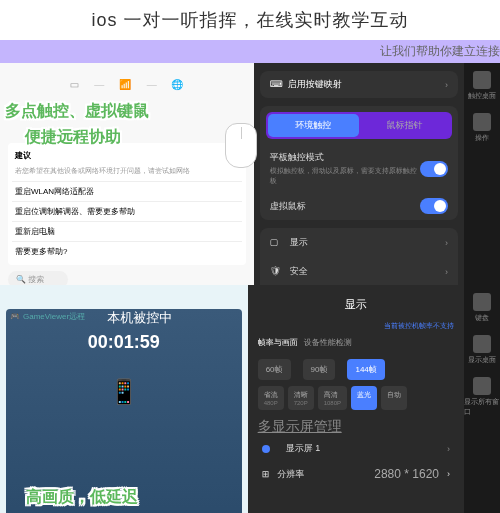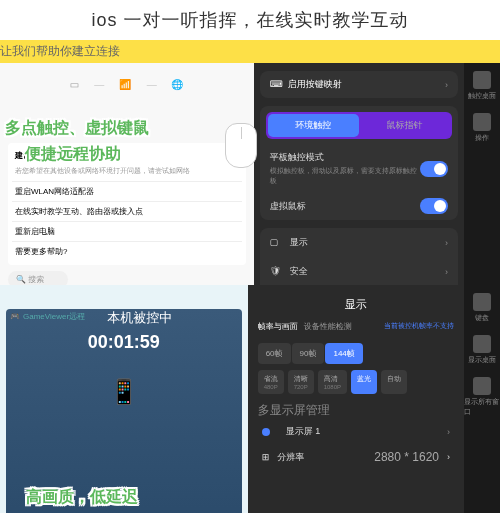--- a/index.html
+++ b/index.html
@@ -17,25 +17,25 @@
     }
     .main-title {
       text-align: center;
       font-size: 18px;
       padding: 8px 5px;
       color: #333;
       background: #fff;
       letter-spacing: 1px;
     }
     .subtitle {
-      text-align: left;
+      text-align: right;
       font-size: 12px;
       color: #666;
       padding: 3px 0;
-      background: #fde047;
+      background: #c4b5fd;
     }
     .content {
       position: relative;
       height: calc(100% - 50px);
     }
     .section-top {
       position: relative;
       height: 48%;
       display: flex;
     }
@@ -109,21 +109,21 @@
         2px -2px 0 #fff,
         -2px 2px 0 #fff,
         2px 2px 0 #fff,
         0 -2px 0 #fff,
         0 2px 0 #fff,
         -2px 0 0 #fff,
         2px 0 0 #fff;
       z-index: 10;
     }
     .caption1 {
-      top: 52px;
+      top: 35px;
       left: 5px;
       line-height: 1.6;
     }
     .caption2 {
       bottom: 30px;
       left: 20px;
     }
     .suggestion-list {
       background: #fff;
       border-radius: 4px;
@@ -280,32 +280,33 @@
     }
     .rate-tabs {
       display: flex;
       gap: 6px;
       font-size: 8px;
       color: #999;
       padding: 5px 0;
     }
     .rate-tab {
       cursor: pointer;
+      margin-top: 16px;
     }
     .rate-tab.active {
       color: #fff;
     }
     .rate-desc {
       font-size: 7px;
       color: #4a7fff;
       margin-left: auto;
     }
     .rate-options {
       display: flex;
-      gap: 1px;
+      gap: 12px;
       margin: 6px 0;
     }
     .rate-opt {
       padding: 5px 8px;
       font-size: 8px;
       color: #aaa;
       background: #3a3a3a;
       border-radius: 4px;
       cursor: pointer;
     }
@@ -329,23 +330,24 @@
     .quality-sub {
       font-size: 6px;
       display: block;
       color: #777;
     }
     .quality-opt.active {
       background: #4a7fff;
       color: #fff;
     }
     .multi-display-title {
-      font-size: 12px;
+      font-size: 14px;
       color: #888;
       margin-top: 8px;
+      text-decoration: underline;
     }
     .display-item {
       display: flex;
       align-items: center;
       gap: 16px;
       padding: 6px 4px;
       font-size: 9px;
       color: #ddd;
     }
     .radio-dot {
@@ -412,21 +414,21 @@
       </div>
       <div class="green-caption caption1">
         <div>多点触控、虚拟键鼠</div>
         <div style="margin-left:20px">便捷远程协助</div>
       </div>
       <div class="mouse-shape"></div>
       <div class="suggestion-list">
         <div class="suggestion-title">建议</div>
         <div class="suggestion-desc">若您希望在其他设备或网络环境打开问题，请尝试如网络</div>
         <div class="suggestion-item">重启WLAN网络适配器</div>
-        <div class="suggestion-item">在线实时教学互动、路由器或接入点</div>
+        <div class="suggestion-item">重启位调制解调器、需要更多帮助</div>
         <div class="suggestion-item">重新启电脑</div>
         <div class="suggestion-item">需要更多帮助?</div>
       </div>
       <div class="search-bar">🔍 <span>搜索</span></div>
     </div>
 
     <div class="right-panel">
       <div class="settings-group">
         <div class="settings-header">
           <span class="row-icon">⌨</span>

